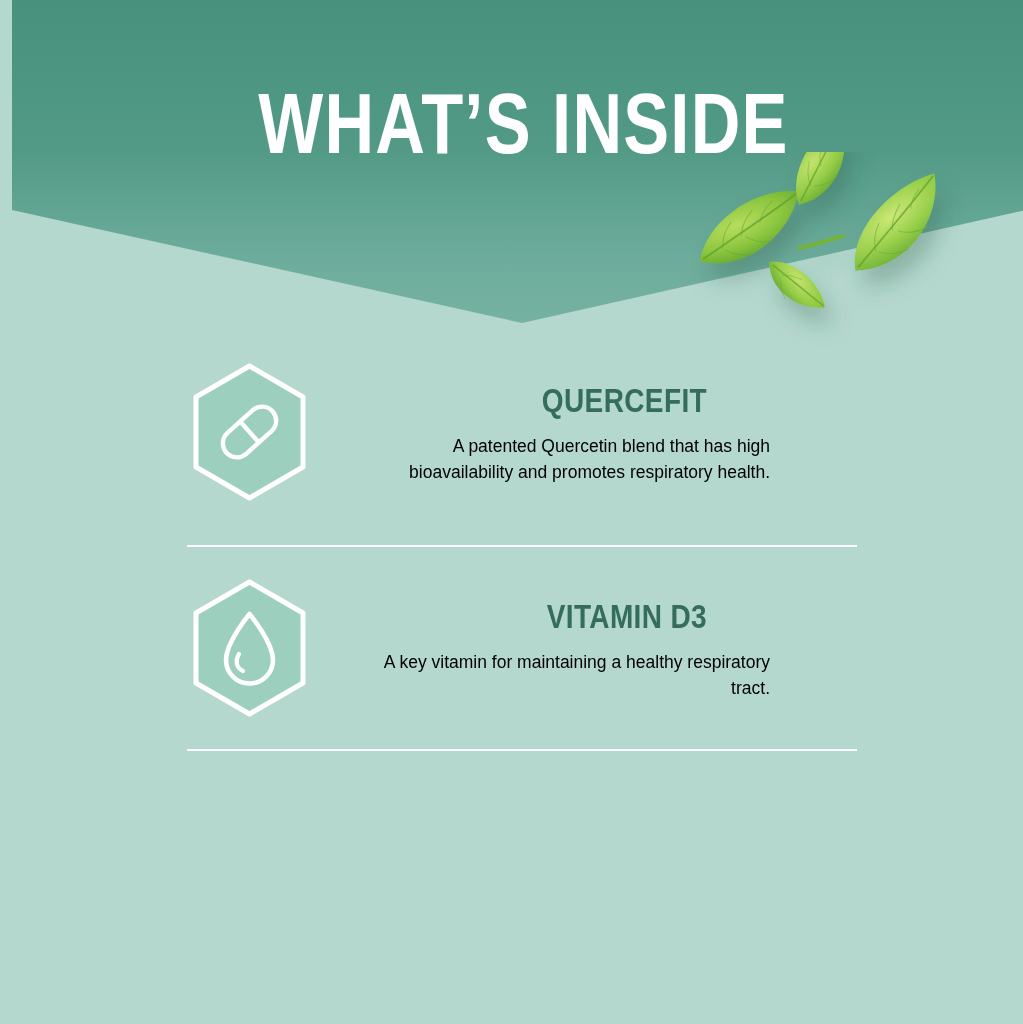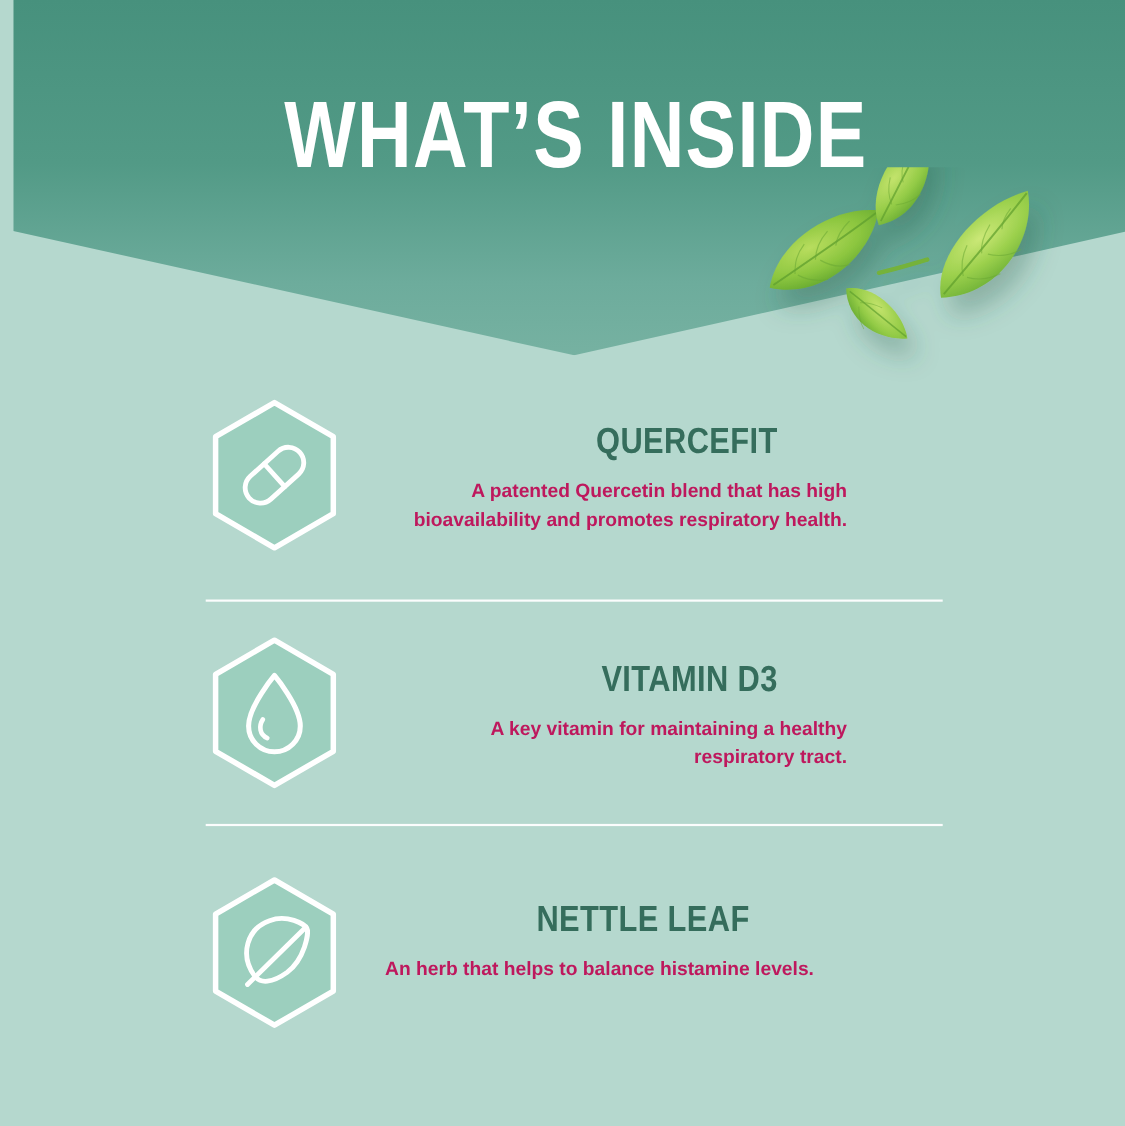--- a/index.html
+++ b/index.html
@@ -103,24 +103,24 @@
     font-size: 33px;
     line-height: 34px;
     letter-spacing: 0.4px;
     transform: scaleX(0.85);
     transform-origin: 0 50%;
     white-space: nowrap;
     margin: 0 0 15px 0;
   }
 
   .row-desc {
-    color: #be185d;
+    color: #000000;
     font-size: 17.5px;
     line-height: 26px;
-    font-weight: 700;
+    font-weight: 400;
     margin: 0;
     max-width: 420px;
   }
 
   
   .divider {
     position: absolute;
     left: 175px;
     width: 670px;
     height: 2px;
@@ -239,30 +239,15 @@
           <path d="M62.5 36 C62.5 36 86 64 86 82 A23.5 23.5 0 0 1 39 82 C39 64 62.5 36 62.5 36 Z" fill="none" stroke="#ffffff" stroke-width="4.6" stroke-linejoin="round"></path>
           <path d="M52 76 C48 82 49 90 56 93" fill="none" stroke="#ffffff" stroke-width="4.2" stroke-linecap="round"></path>
         </svg>
       </div>
       <div class="row-text">
         <div class="row-title">VITAMIN D3</div>
         <p class="row-desc">A key vitamin for maintaining a healthy respiratory tract.</p>
       </div>
     </div>
 
-    <div class="row row-3">
-      <div class="hex-wrap">
-        <svg viewBox="0 0 125 140" xmlns="http://www.w3.org/2000/svg">
-          <polygon points="62.5,4 116,35 116,105 62.5,136 9,105 9,35" fill="#9ccfbe" stroke="#ffffff" stroke-width="5" stroke-linejoin="round"></polygon>
-          <g fill="none" stroke="#ffffff" stroke-width="4.4" stroke-linecap="round" stroke-linejoin="round">
-            <path d="M45 92 C30 72 38 48 58 41 C74 35 90 44 92 48 C94 52 90 76 74 88 C60 98 50 98 45 92 Z"></path>
-            <path d="M91 47 L38 99"></path>
-          </g>
-        </svg>
-      </div>
-      <div class="row-text">
-        <div class="row-title">NETTLE LEAF</div>
-        <p class="row-desc">An herb that helps to balance histamine levels.</p>
-      </div>
-    </div>
 
   </div>
 </div>
 
 </body></html>

